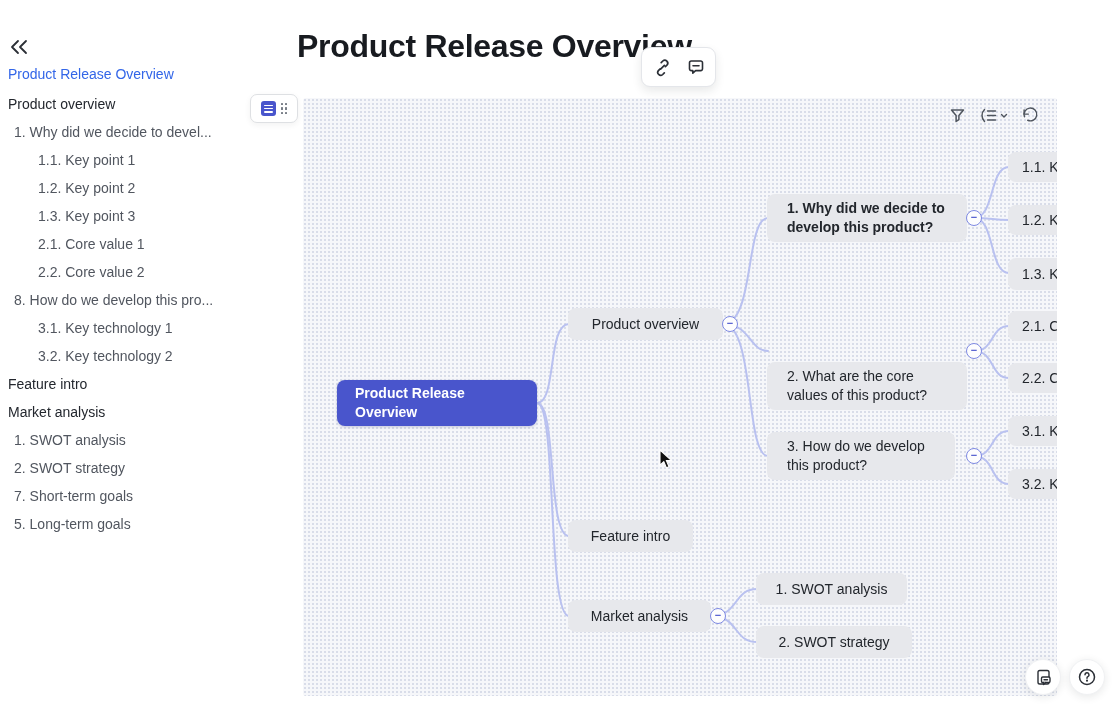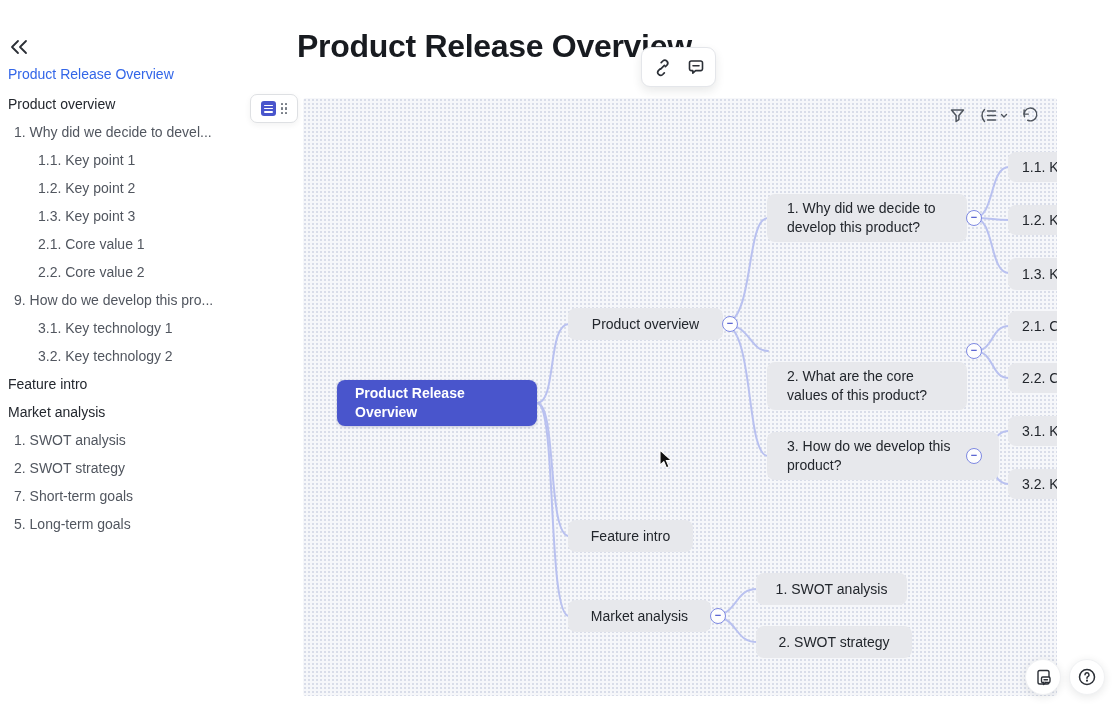--- a/index.html
+++ b/index.html
@@ -109,21 +109,21 @@
 <a class="doc-link">Product Release Overview</a>
 
 <div class="outline">
   <div class="sb-item lv0">Product overview</div>
   <div class="sb-item lv1">1. Why did we decide to devel...</div>
   <div class="sb-item lv2">1.1. Key point 1</div>
   <div class="sb-item lv2">1.2. Key point 2</div>
   <div class="sb-item lv2">1.3. Key point 3</div>
   <div class="sb-item lv2">2.1. Core value 1</div>
   <div class="sb-item lv2">2.2. Core value 2</div>
-  <div class="sb-item lv1">9. How do we develop this pro...</div>
+  <div class="sb-item lv1">8. How do we develop this pro...</div>
   <div class="sb-item lv2">3.1. Key technology 1</div>
   <div class="sb-item lv2">3.2. Key technology 2</div>
   <div class="sb-item lv0">Feature intro</div>
   <div class="sb-item lv0">Market analysis</div>
   <div class="sb-item lv1">1. SWOT analysis</div>
   <div class="sb-item lv1">2. SWOT strategy</div>
   <div class="sb-item lv1">7. Short-term goals</div>
   <div class="sb-item lv1">5. Long-term goals</div>
 </div>
 
@@ -201,25 +201,25 @@
     <path d="M671,358 C692,358 687,333 706,333"></path>
     <path d="M671,358 C692,358 687,386 706,386"></path>
     <path d="M408,518 C436,518 430,491 454,491"></path>
     <path d="M408,518 C436,518 430,544 454,544"></path>
   </svg>
 
   <div class="node root" style="left:34px; top:282px; width:200px; height:46px;">Product Release Overview</div>
 
   <div class="node center" style="left:265px; top:210px; width:155px; height:32px;">Product overview</div>
 
-  <div class="node left" style="left:464px; top:96px; width:200px; height:48px;">1. Why did we decide to develop this product?</div>
+  <div class="node left" style="left:464px; top:96px; width:200px; height:48px;font-weight:bold;">1. Why did we decide to develop this product?</div>
 
   <div class="node left" style="left:464px; top:229px; width:200px; height:48px;margin-top:35px;">2. What are the core values of this product?</div>
 
-  <div class="node left" style="left:464px; top:334px; width:232px; height:48px;">3. How do we develop this product?</div>
+  <div class="node left" style="left:464px; top:334px; width:188px; height:48px;">3. How do we develop this product?</div>
 
   <div class="node leaf" style="left:705px; top:54px;  height:30px;">1.1. Key point 1</div>
   <div class="node leaf" style="left:705px; top:107px; height:30px;">1.2. Key point 2</div>
   <div class="node leaf" style="left:705px; top:160px; height:32px;">1.3. Key point 3</div>
   <div class="node leaf" style="left:705px; top:213px; height:30px;">2.1. Core value 1</div>
   <div class="node leaf" style="left:705px; top:265px; height:30px;">2.2. Core value 2</div>
   <div class="node leaf" style="left:705px; top:318px; height:30px;">3.1. Key technology 1</div>
   <div class="node leaf" style="left:705px; top:371px; height:30px;">3.2. Key technology 2</div>
 
   <div class="node center" style="left:265px; top:422px; width:125px; height:32px;">Feature intro</div>

